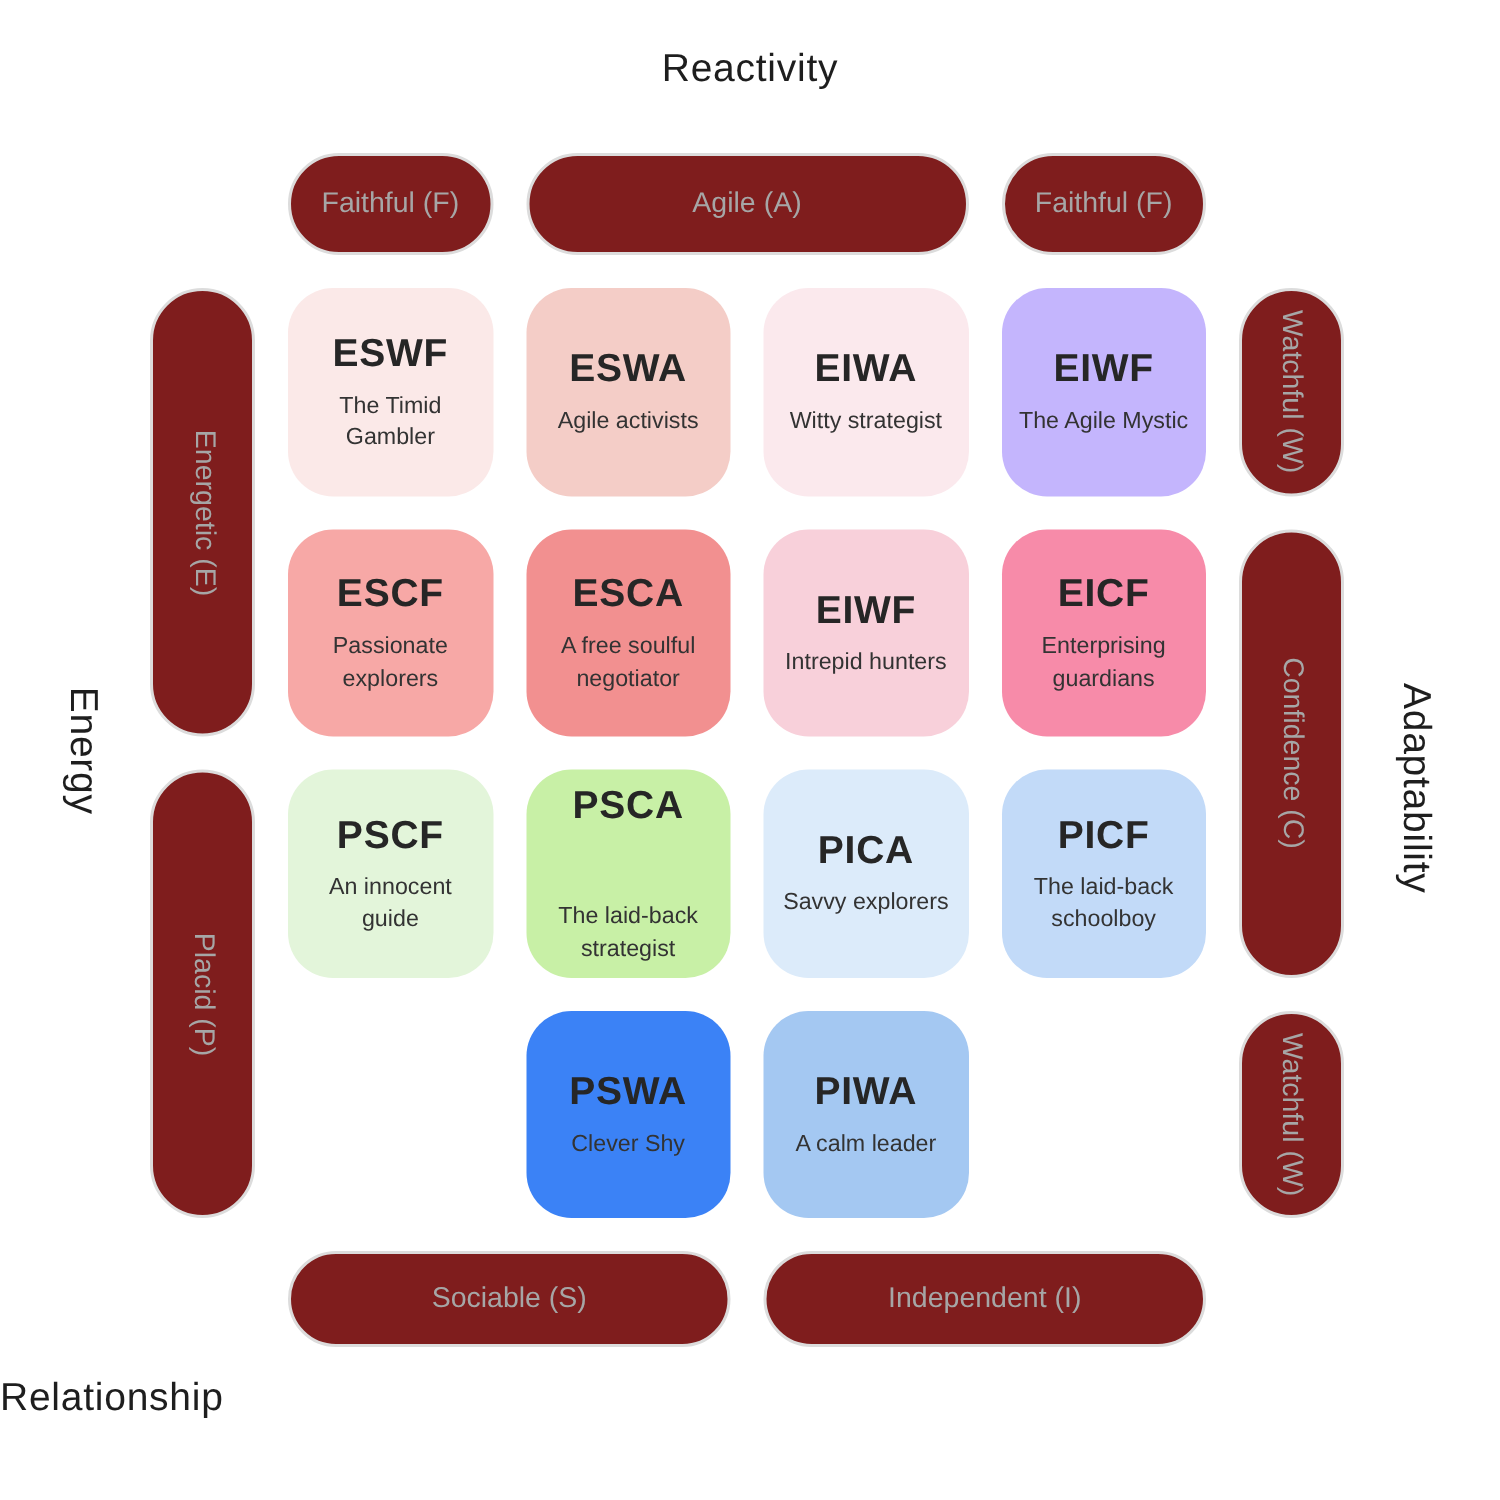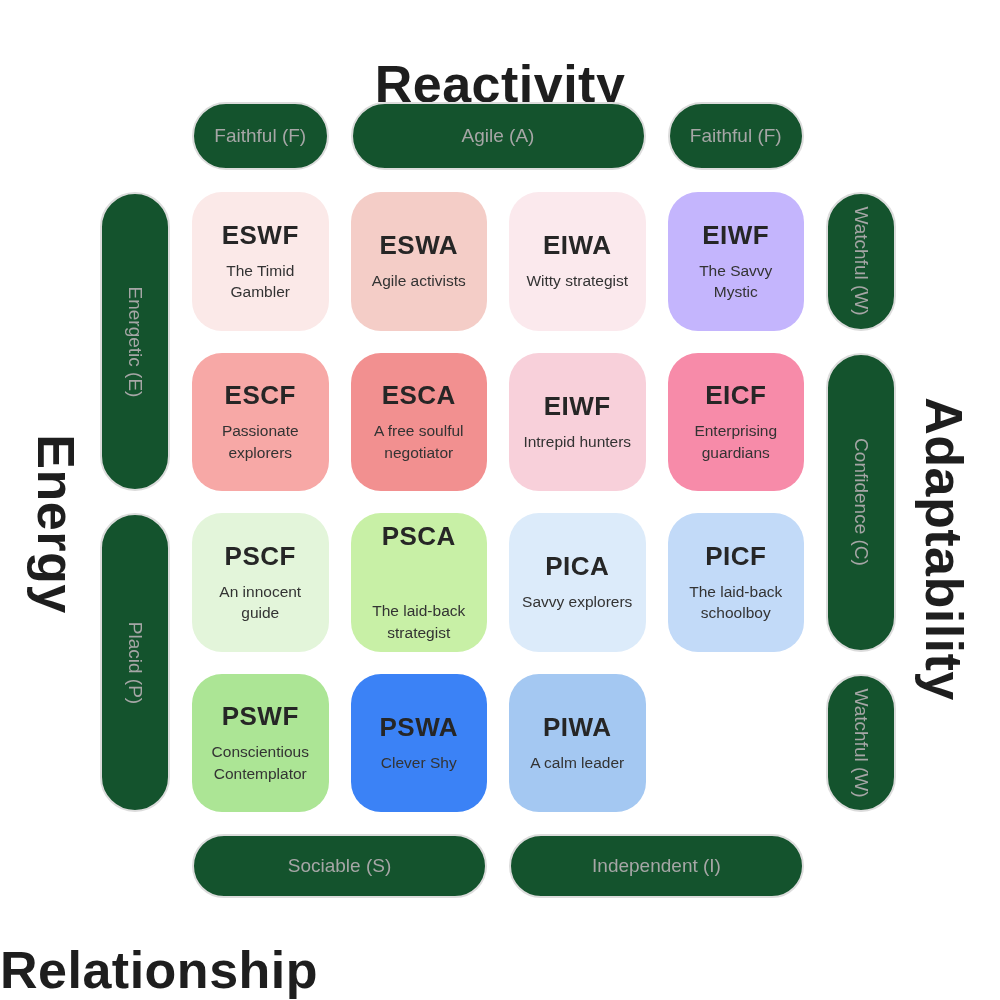--- a/index.html
+++ b/index.html
@@ -10,24 +10,23 @@
     width: 1000px;
     height: 1000px;
     background: var(--background, #ffffff);
     overflow: hidden;
   }
 
   
   .axis-title {
     position: absolute;
     color: var(--title-text, #1e1e1e);
-    font-size: 52px;
-    font-weight: 700;
+    font-size: 26px;
+    font-weight: 400;
     letter-spacing: 0.5px;
-    margin-top: 24px;
   }
   .axis-top    { top: 30px;  left: 0; width: 100%; text-align: center; }
   .axis-bottom { top: 916px; left: 0; width: 100%; }
   .axis-side {
     top: 0; height: 100%; width: 80px;
     display: flex; align-items: center; justify-content: center;
   }
   .axis-left  { left: 16px; }
   .axis-right { right: 16px; padding-top: 50px; box-sizing: border-box; }
   .axis-side .vtext { transform: rotate(90deg); white-space: nowrap; }
@@ -40,21 +39,21 @@
     display: grid;
     grid-template-columns: 70px 1fr 1fr 1fr 1fr 70px;
     grid-template-rows: 68px 1fr 1fr 1fr 1fr 64px;
     gap: 22px;
   }
 
   
   .pill {
     border: 2px solid var(--pill-border, #dcdcdc);
     border-radius: 36px;
-    background: #14532d;
+    background: #7f1d1d;
     color: var(--pill-text, #a6a6a6);
     font-size: 19px;
     display: flex;
     align-items: center;
     justify-content: center;
     box-sizing: border-box;
   }
   .pill.vertical .vtext { transform: rotate(90deg); white-space: nowrap; }
 
   
@@ -139,21 +138,21 @@
     <div class="card" style="grid-area: 2 / 3; background: rgb(244, 205, 199);">
       <div class="code">ESWA</div>
       <div class="desc">Agile activists</div>
     </div>
     <div class="card" style="grid-area: 2 / 4; background: rgb(251, 233, 237);">
       <div class="code">EIWA</div>
       <div class="desc">Witty strategist</div>
     </div>
     <div class="card" style="grid-area: 2 / 5; background: #c4b5fd;">
       <div class="code">EIWF</div>
-      <div class="desc">The Savvy Mystic</div>
+      <div class="desc">The Agile Mystic</div>
     </div>
 
     <div class="card" style="grid-area: 3 / 2; background: rgb(247, 168, 166);">
       <div class="code">ESCF</div>
       <div class="desc">Passionate explorers</div>
     </div>
     <div class="card" style="grid-area: 3 / 3; background: rgb(242, 144, 144);">
       <div class="code">ESCA</div>
       <div class="desc">A free soulful negotiator</div>
     </div>
@@ -176,24 +175,20 @@
     </div>
     <div class="card" style="grid-area: 4 / 4; background: rgb(220, 235, 250);">
       <div class="code">PICA</div>
       <div class="desc">Savvy explorers</div>
     </div>
     <div class="card" style="grid-area: 4 / 5; background: rgb(194, 218, 248);">
       <div class="code">PICF</div>
       <div class="desc">The laid-back schoolboy</div>
     </div>
 
-    <div class="card" style="grid-area: 5 / 2; background: rgb(172, 229, 149);">
-      <div class="code">PSWF</div>
-      <div class="desc">Conscientious Contemplator</div>
-    </div>
     <div class="card" style="grid-area: 5 / 3; background: #3b82f6;">
       <div class="code">PSWA</div>
       <div class="desc">Clever Shy</div>
     </div>
     <div class="card" style="grid-area: 5 / 4; background: rgb(164, 200, 242);">
       <div class="code">PIWA</div>
       <div class="desc">A calm leader</div>
     </div>
 
   </div>

